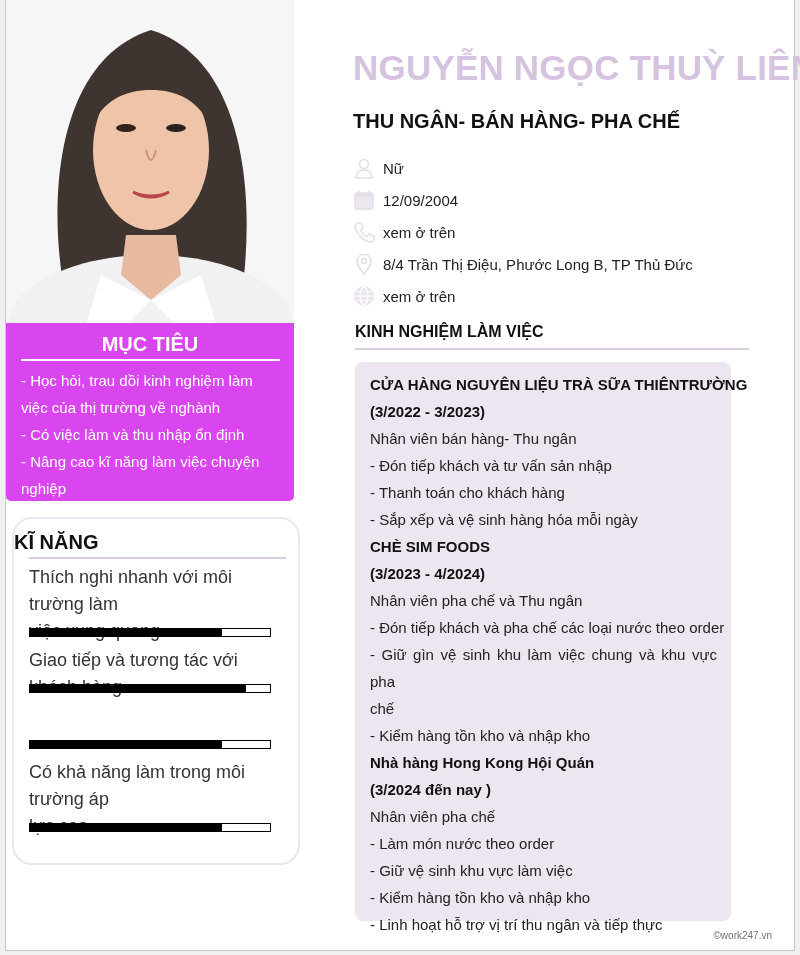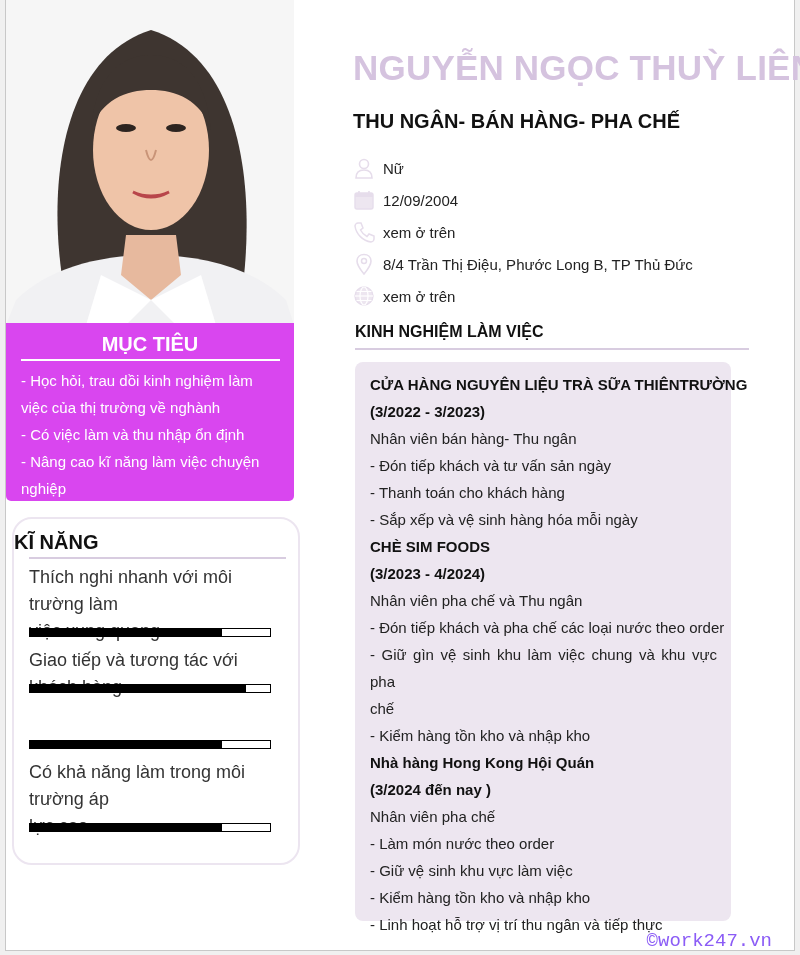--- a/index.html
+++ b/index.html
@@ -23,21 +23,21 @@
   .info { position:absolute; left:353px; height:24px; display:flex; align-items:center; font-size:15px; color:#222; white-space:nowrap; }
   .info .ic { width:22px; height:22px; margin-right:8px; display:inline-block; }
   .info .ic svg { width:22px; height:22px; display:block; }
   .exp-title { position:absolute; left:355px; top:323px; font-size:16px; font-weight:bold; color:#111; white-space:nowrap; }
   .exp-rule { position:absolute; left:355px; top:348px; width:394px; height:2px; background:#d8cce0; }
   .exp-box { position:absolute; left:355px; top:362px; width:376px; height:559px; background:#ede6f0; border-radius:8px; }
   .exp-lines { position:absolute; left:15px; top:9px; right:14px; font-size:15px; line-height:27px; color:#222; }
   .exp-lines div { white-space:nowrap; }
   .exp-lines .b { font-weight:bold; color:#111; }
   .exp-lines .j { display:block; text-align:justify; text-align-last:justify; white-space:normal; }
-  .watermark { position:absolute; right:28px; top:930px; font-family:Liberation Mono, monospace; font-size:19px; color:#8b5cf6; }
+  .watermark { position:absolute; right:28px; top:930px; font-family:Liberation Sans, sans-serif; font-size:10px; color:#737373; }
 </style>
 </head>
 <body>
 
 <div class="page"></div>
 
 <div class="photo" title="portrait photo">
   <svg viewBox="0 0 288 325">
     <rect width="288" height="325" fill="#f6f6f6"></rect>
     <path d="M60 300 C40 200 50 60 145 30 C240 60 250 200 235 300 Z" fill="#3e3530"></path>
@@ -151,21 +151,21 @@
   <span>xem ở trên</span>
 </div>
 
 <div class="exp-title">KINH NGHIỆM LÀM VIỆC</div>
 <div class="exp-rule"></div>
 <div class="exp-box">
   <div class="exp-lines">
     <div class="b">CỬA HÀNG NGUYÊN LIỆU TRÀ SỮA THIÊNTRƯỜNG</div>
     <div class="b">(3/2022 - 3/2023)</div>
     <div>Nhân viên bán hàng- Thu ngân</div>
-    <div>- Đón tiếp khách và tư vấn sản ngày</div>
+    <div>- Đón tiếp khách và tư vấn sản nhập</div>
     <div>- Thanh toán cho khách hàng</div>
     <div>- Sắp xếp và vệ sinh hàng hóa mỗi ngày</div>
 
     <div class="b">CHÈ SIM FOODS</div>
     <div class="b">(3/2023 - 4/2024)</div>
     <div>Nhân viên pha chế và Thu ngân</div>
     <div>- Đón tiếp khách và pha chế các loại nước theo order</div>
     <div class="j">- Giữ gìn vệ sinh khu làm việc chung và khu vực pha</div>
     <div>chế</div>
     <div>- Kiểm hàng tồn kho và nhập kho</div>

